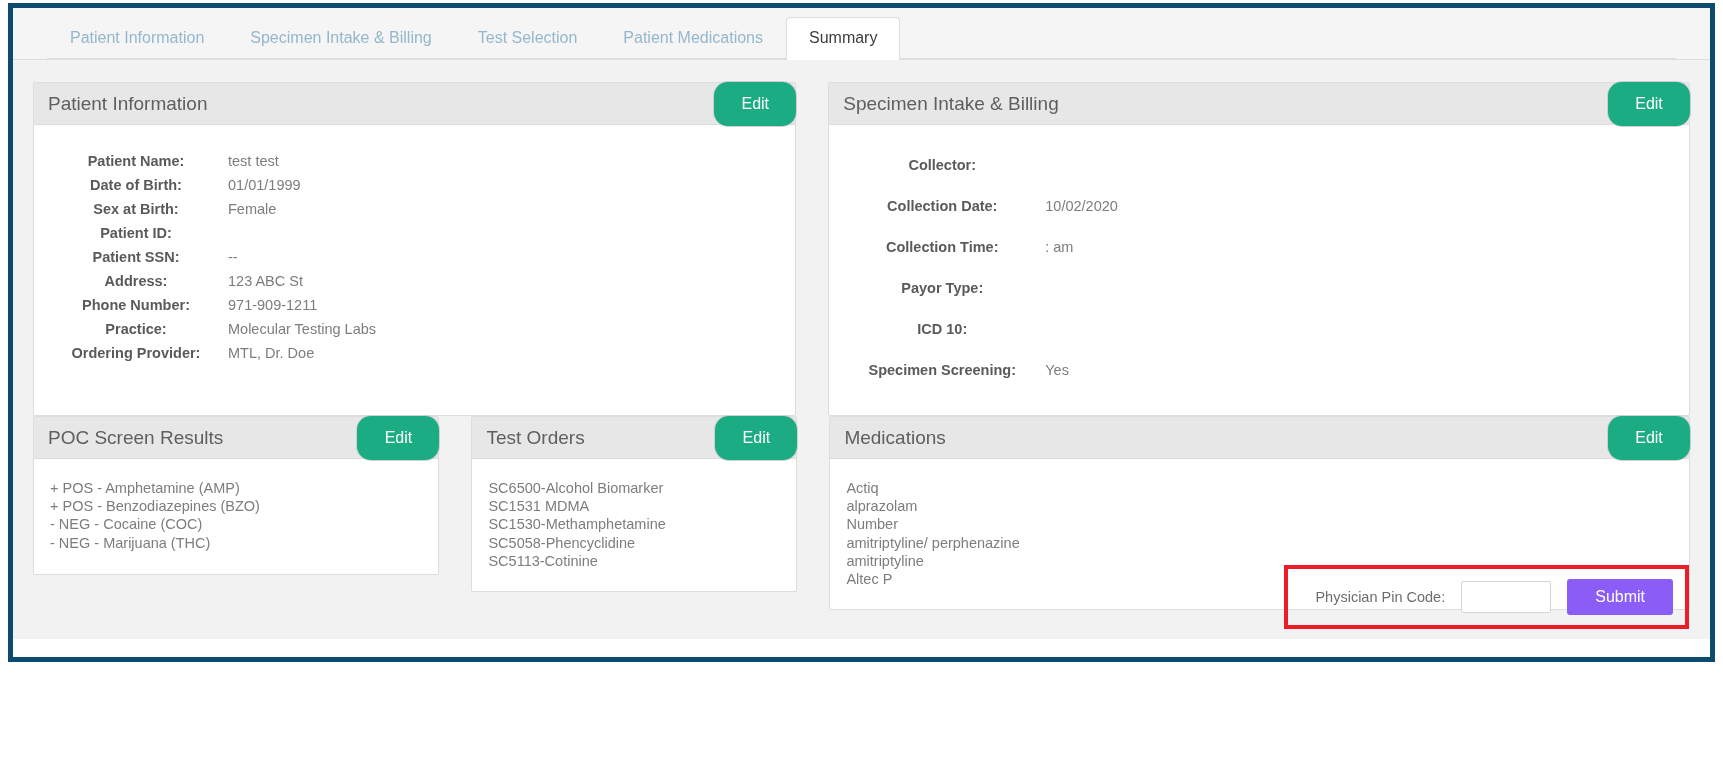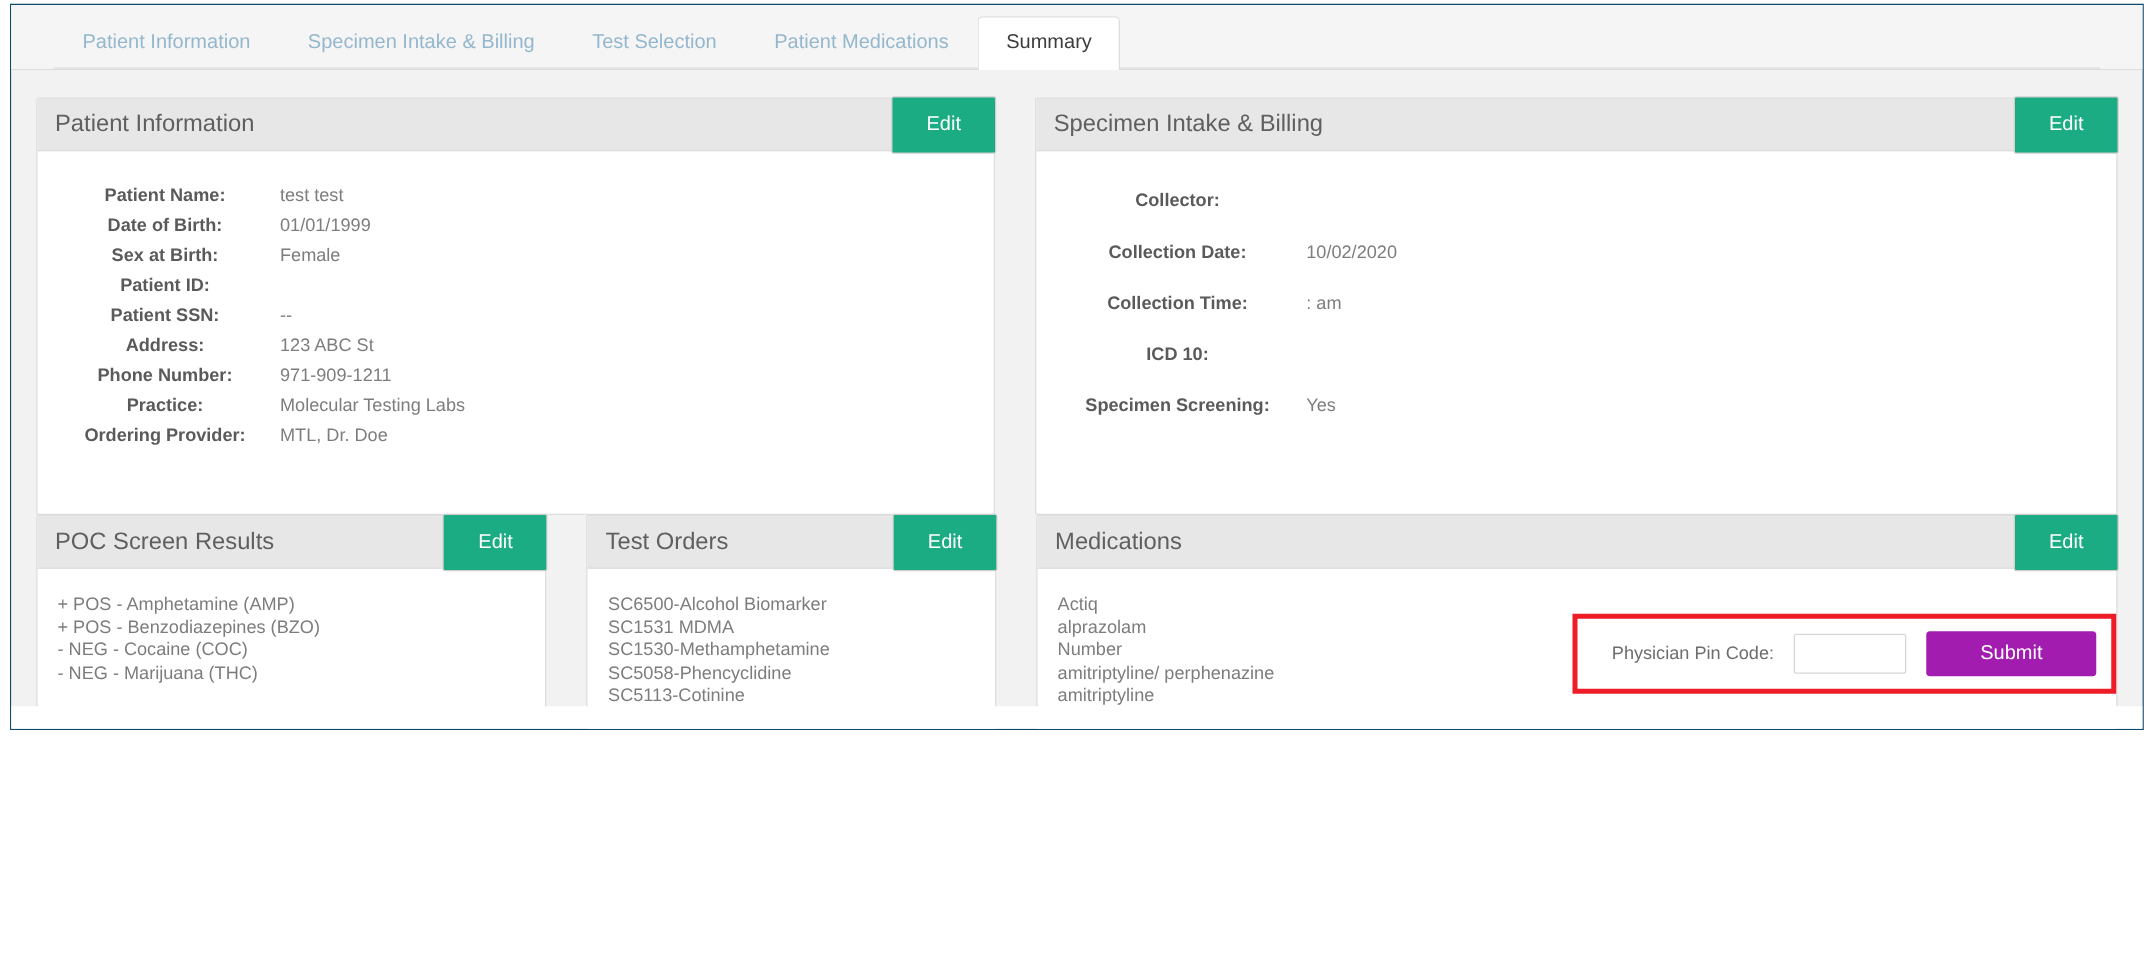--- a/index.html
+++ b/index.html
@@ -8,22 +8,22 @@
     width: 1723px; height: 765px;
     background: #ffffff;
     font-family: "Liberation Sans", sans-serif;
     overflow: hidden;
   }
 
   
   #app-frame {
     position: absolute;
     left: 8px; top: 3px;
-    width: 1707px; height: 581px;
-    border: 1px solid #0c4a6e;
+    width: 1707px; height: 659px;
+    border: 5px solid #0c4a6e;
     background: #f2f2f2;
     overflow: hidden;
   }
 
   
   #tabstrip {
     position: relative;
     height: 52px;
     background: #ffffff;
     border-bottom: 1px solid #dddddd;
@@ -109,21 +109,21 @@
     line-height: 1;
   }
   .edit-btn {
     position: absolute;
     right: -1px; top: -1px;
     height: 44px;
     min-width: 82px;
     background: #1cac84;
     color: #ffffff;
     border: none;
-    border-radius: 1px;
+    border-radius: 14px;
     font-size: 16px;
     font-family: "Liberation Sans", sans-serif;
     cursor: pointer;
     padding: 0 18px;
     box-shadow: 0 0 0 1px #cfcfcf;
   }
   .panel-body { padding: 14px 16px 16px 16px; }
 
   
   .dl { margin: 0; padding: 0; }
@@ -184,26 +184,26 @@
     height: 32px;
     border: 1px solid #d6d6d6;
     border-radius: 2px;
     background: #ffffff;
     font-size: 14px;
     padding: 0 8px;
     font-family: "Liberation Sans", sans-serif;
     color: #555;
   }
   #submit-btn {
-    background: #a21caf;
+    background: #8b5cf6;
     color: #ffffff;
     border: none;
     border-radius: 3px;
     height: 36px;
-    padding: 0 43px;
+    padding: 0 28px;
     font-size: 16px;
     font-family: "Liberation Sans", sans-serif;
     cursor: pointer;
   }
 
   #bottom-white {
     position: absolute;
     left: 0; right: 0; bottom: 0;
     height: 18px;
     background: #ffffff;
@@ -290,20 +290,24 @@
             </div>
             <div class="dl-row">
               <span class="dt">Collection Date:</span>
               <span class="dd">10/02/2020</span>
             </div>
             <div class="dl-row">
               <span class="dt">Collection Time:</span>
               <span class="dd">: am</span>
             </div>
             <div class="dl-row">
+              <span class="dt">Payor Type:</span>
+              <span class="dd"></span>
+            </div>
+            <div class="dl-row">
               <span class="dt">ICD 10:</span>
               <span class="dd"></span>
             </div>
             <div class="dl-row">
               <span class="dt">Specimen Screening:</span>
               <span class="dd">Yes</span>
             </div>
           </div>
         </div>
       </div>

